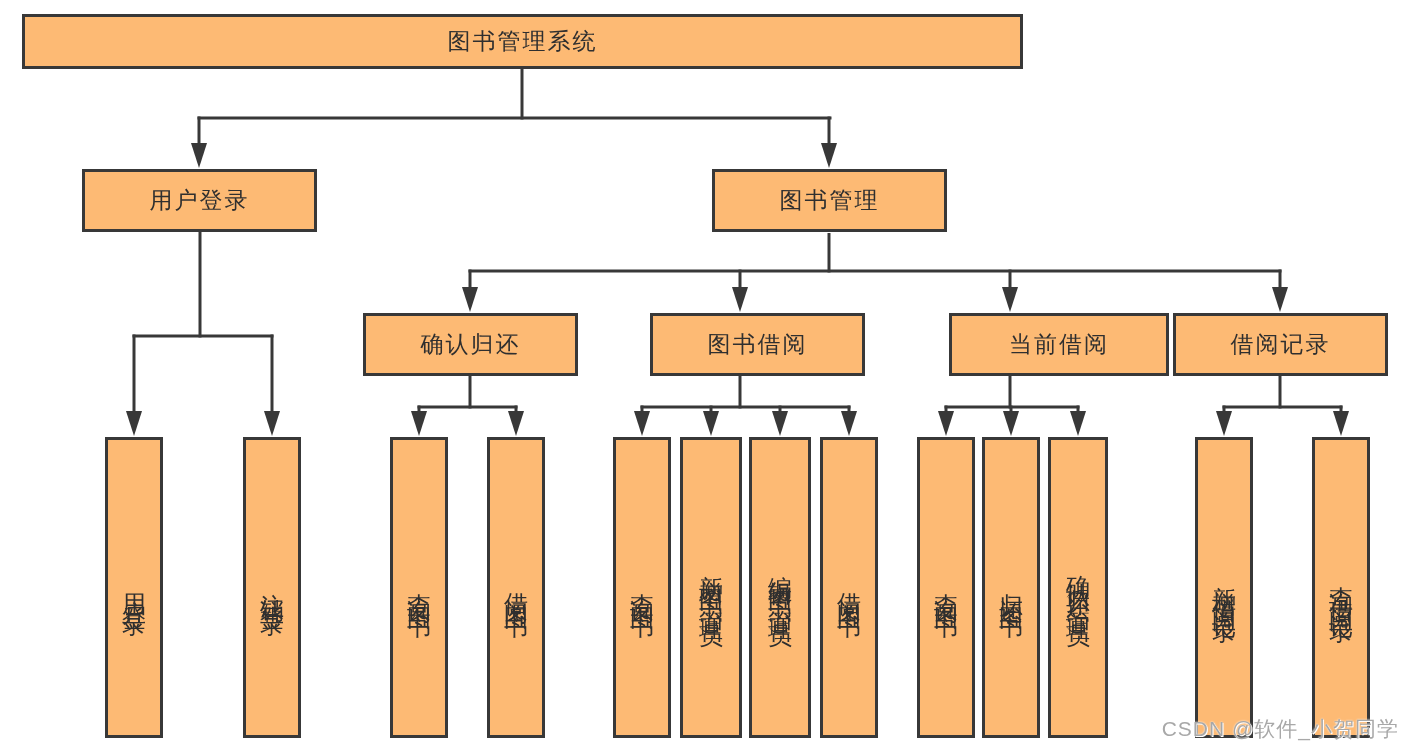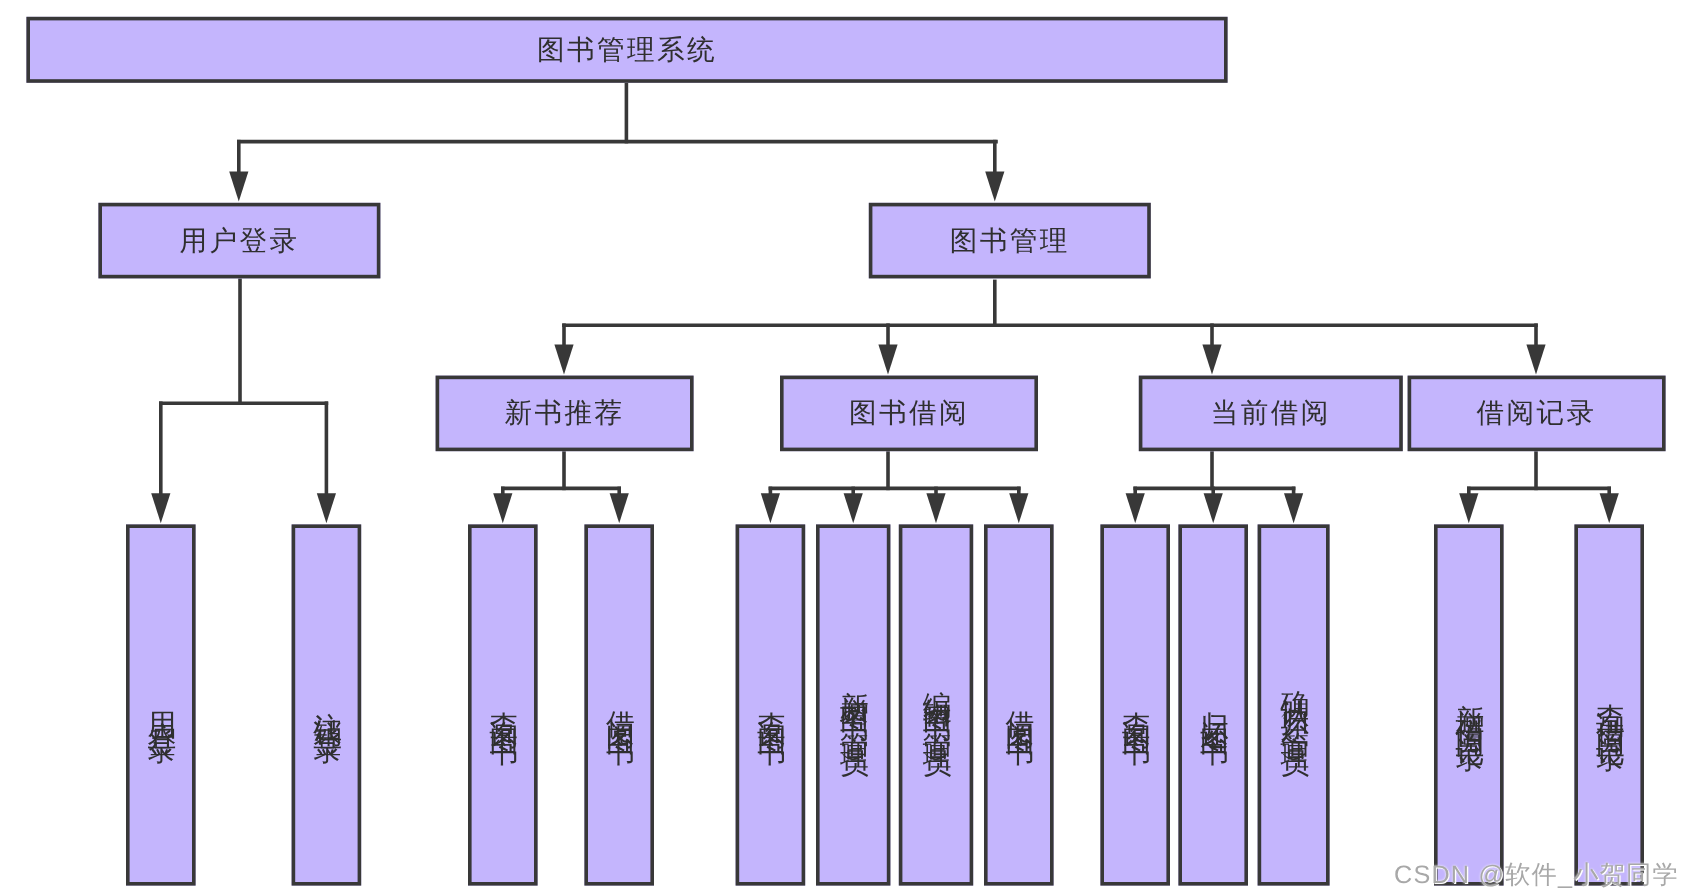--- a/index.html
+++ b/index.html
@@ -18,21 +18,21 @@
   .connectors {
     position: absolute;
     left: 0; top: 0;
     width: 1405px; height: 747px;
     z-index: 1;
   }
   .node {
     position: absolute;
     box-sizing: border-box;
     border: 3px solid #383838;
-    background: #c4b5fd;
+    background: #fdba74;
     color: #2f2f2f;
     display: flex;
     align-items: center;
     justify-content: center;
     z-index: 2;
   }
   .h-node {
     font-size: 23px;
     letter-spacing: 2px;
     white-space: nowrap;
@@ -124,23 +124,23 @@
       <line x1="1224" y1="405.5" x2="1224" y2="416"></line>
       <polygon points="1216,411 1232,411 1224,436" stroke="none"></polygon>
       <line x1="1341" y1="405.5" x2="1341" y2="416"></line>
       <polygon points="1333,411 1349,411 1341,436" stroke="none"></polygon>
     </g>
   </svg>
 
   <div class="node h-node" style="left:22px; top:14px; width:1001px; height:55px;">图书管理系统</div>
 
   <div class="node h-node" style="left:82px; top:169px; width:235px; height:63px;">用户登录</div>
-  <div class="node h-node" style="left:712px; top:169px; width:235px; height:63px;margin-left:12px;">图书管理</div>
+  <div class="node h-node" style="left:712px; top:169px; width:235px; height:63px;">图书管理</div>
 
-  <div class="node h-node" style="left:363px; top:313px; width:215px; height:63px;">新书推荐</div>
+  <div class="node h-node" style="left:363px; top:313px; width:215px; height:63px;">确认归还</div>
   <div class="node h-node" style="left:633px; top:313px; width:215px; height:63px;margin-left:17px;">图书借阅</div>
   <div class="node h-node" style="left:949px; top:313px; width:220px; height:63px;">当前借阅</div>
   <div class="node h-node" style="left:1173px; top:313px; width:215px; height:63px;text-align:center;">借阅记录</div>
 
   <div class="node v-node" style="left:105px; top:437px; width:58px; height:301px;">用户登录</div>
   <div class="node v-node" style="left:243px; top:437px; width:58px; height:301px;">注销登录</div>
 
   <div class="node v-node" style="left:390px; top:437px; width:58px; height:301px;">查询图书</div>
   <div class="node v-node" style="left:487px; top:437px; width:58px; height:301px;">借阅图书</div>
 

